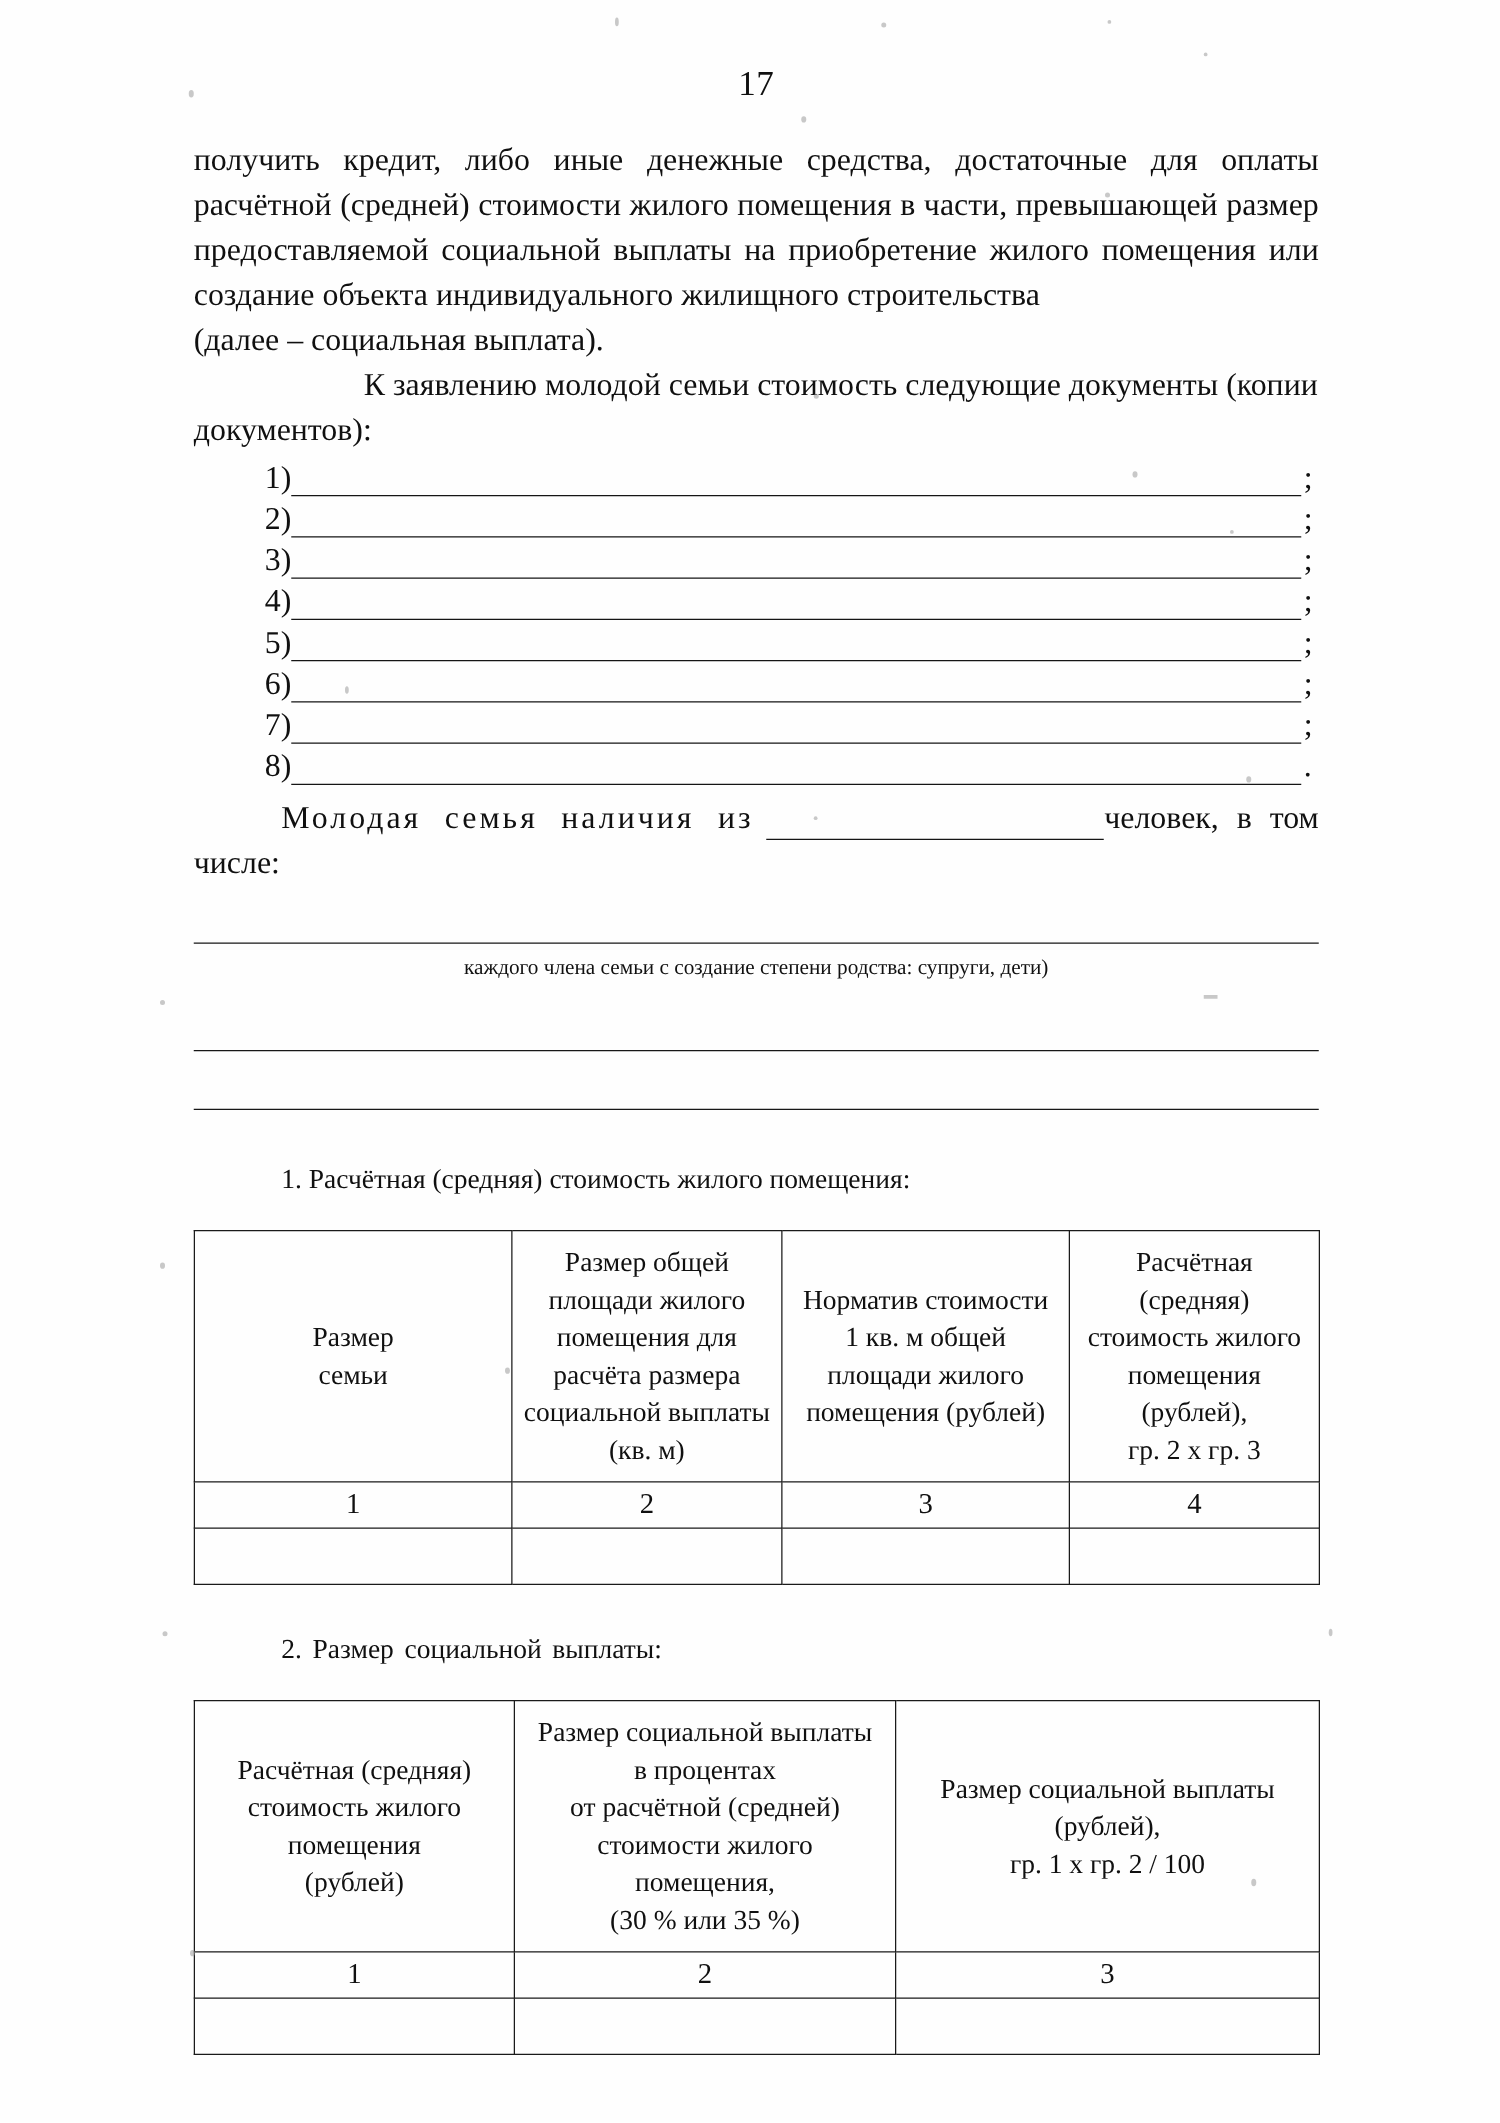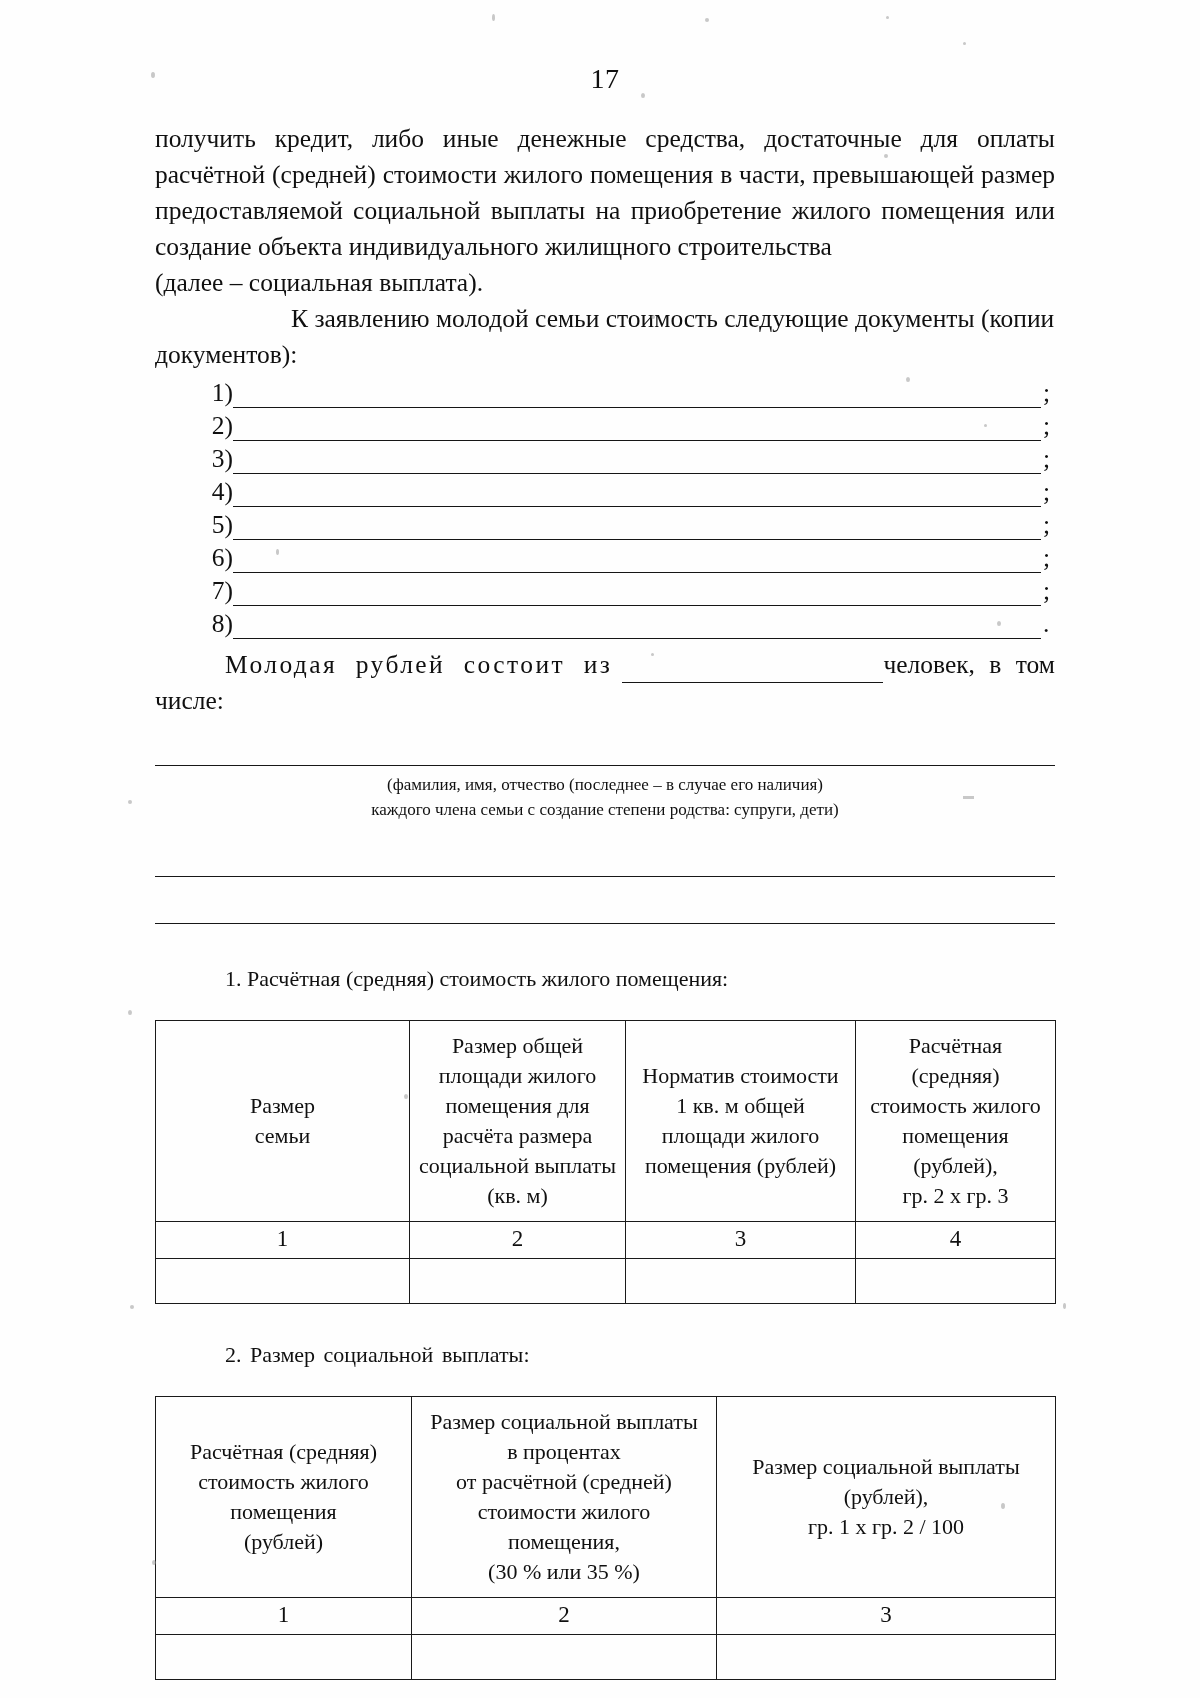--- a/index.html
+++ b/index.html
@@ -20,21 +20,21 @@
     position: absolute;
     left: 0; top: 0;
     width: 1200px;
     height: 1698px;
     background: #fefefe;
   }
 
   .content {
     position: absolute;
     left: 155px;
-    top: 11px;
+    top: 0;
     width: 900px;
   }
 
   
   .page-number {
     text-align: center;
     font-size: 28px;
     margin-top: 52px;
     letter-spacing: 0.5px;
   }
@@ -246,29 +246,28 @@
         <span class="term">;</span>
       </li>
       <li class="blank-item">
         <span class="num">8)</span>
         <span class="rule"></span>
         <span class="term">.</span>
       </li>
     </ul>
 
     <div class="members-line">
-      <span class="lead">Молодая рублей состоит из</span>
+      <span class="lead">Молодая семья наличия из</span>
       <span class="fill"></span>
       <span class="tail">человек, в том</span>
     </div>
     <div class="members-cont">числе:</div>
 
     <div class="sig-rule r1"></div>
     <div class="caption">
-      <div>(фамилия, имя, отчество (последнее – в случае его наличия)</div>
       <div>каждого члена семьи с создание степени родства: супруги, дети)</div>
     </div>
     <div class="sig-rule r2"></div>
     <div class="sig-rule r3"></div>
 
     <div class="section-head">1. Расчётная (средняя) стоимость жилого помещения:</div>
 
     <table class="form-table t1">
       <colgroup>
           <col class="c1">

